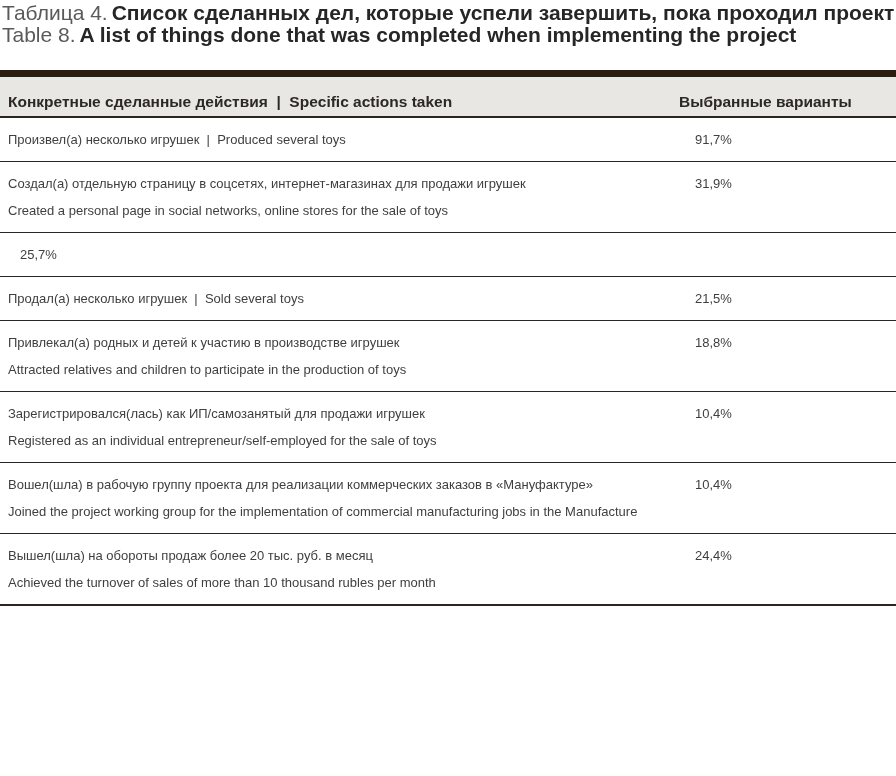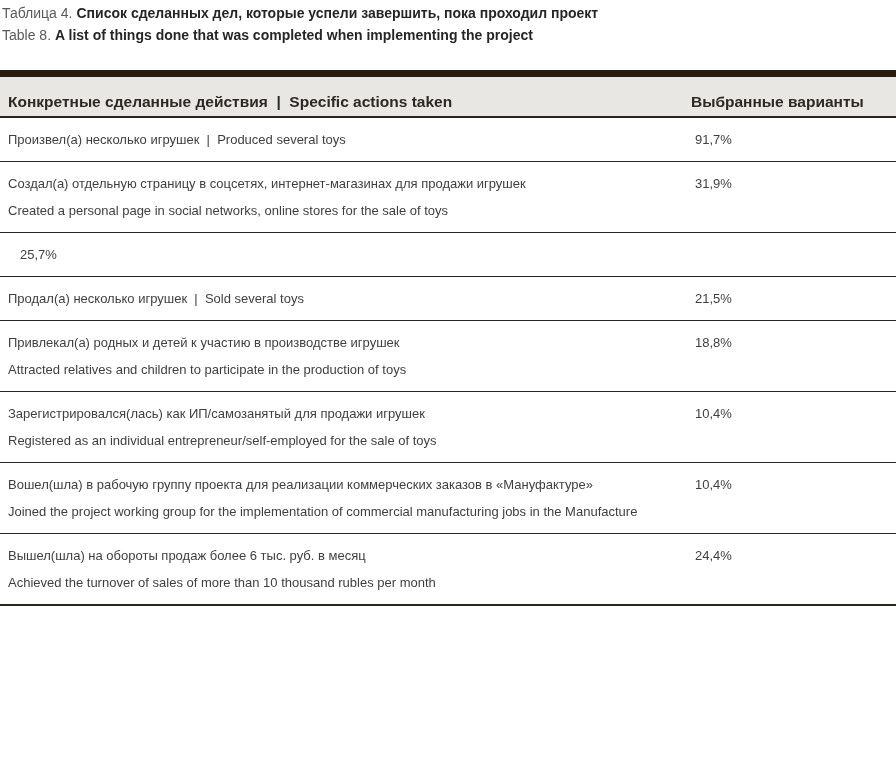--- a/index.html
+++ b/index.html
@@ -16,35 +16,35 @@
     margin: 0; padding: 0;
     width: 896px; height: 776px;
     background: #ffffff;
     font-family: "Liberation Sans", "DejaVu Sans", sans-serif;
     color: var(--text);
     overflow: hidden;
   }
   .title-block { padding: 2px 0 0 2px; }
   .title-line {
     margin: 0;
-    font-size: 14px;
+    font-size: 21px;
     line-height: 22px;
     color: var(--title_prefix);
   }
   .title-line .bold {
     font-weight: bold;
     color: var(--title_bold);
     margin-left: 4px;
   }
   .results-table { margin-top: 24px; width: 896px; }
   .top-bar { height: 7px; background: var(--top_bar); }
   .thead {
     display: flex;
     background: var(--header_bg);
-    padding: 13px 4px 2px 0;
+    padding: 13px 16px 2px 0;
     border-bottom: 2px solid var(--rule);
     font-weight: bold;
     color: var(--header_text);
     font-size: 15.5px;
     line-height: 24px;
   }
   .col-left { flex: 1 1 auto; padding-left: 8px; padding-right: 20px; white-space: pre-wrap; }
   .col-right { flex: 0 0 201px; width: 201px; padding-right: 4px; }
   .trow {
     display: flex;
@@ -124,21 +124,21 @@
   <div class="trow">
     <div class="cell-left">
             <div class="cell-line">Вошел(шла) в рабочую группу проекта для реализации коммерческих заказов в «Мануфактуре»</div>
             <div class="cell-line">Joined the project working group for the implementation of commercial manufacturing jobs in the Manufacture</div>
           </div>
     <div class="cell-right"><span>10,4%</span></div>
   </div>
 
   <div class="trow">
     <div class="cell-left">
-            <div class="cell-line">Вышел(шла) на обороты продаж более 6 тыс. руб. в месяц</div>
+            <div class="cell-line">Вышел(шла) на обороты продаж более 20 тыс. руб. в месяц</div>
             <div class="cell-line">Achieved the turnover of sales of more than 10 thousand rubles per month</div>
           </div>
     <div class="cell-right"><span>24,4%</span></div>
   </div>
 </div>
   </div>
 
 </div>
 
 </body></html>

